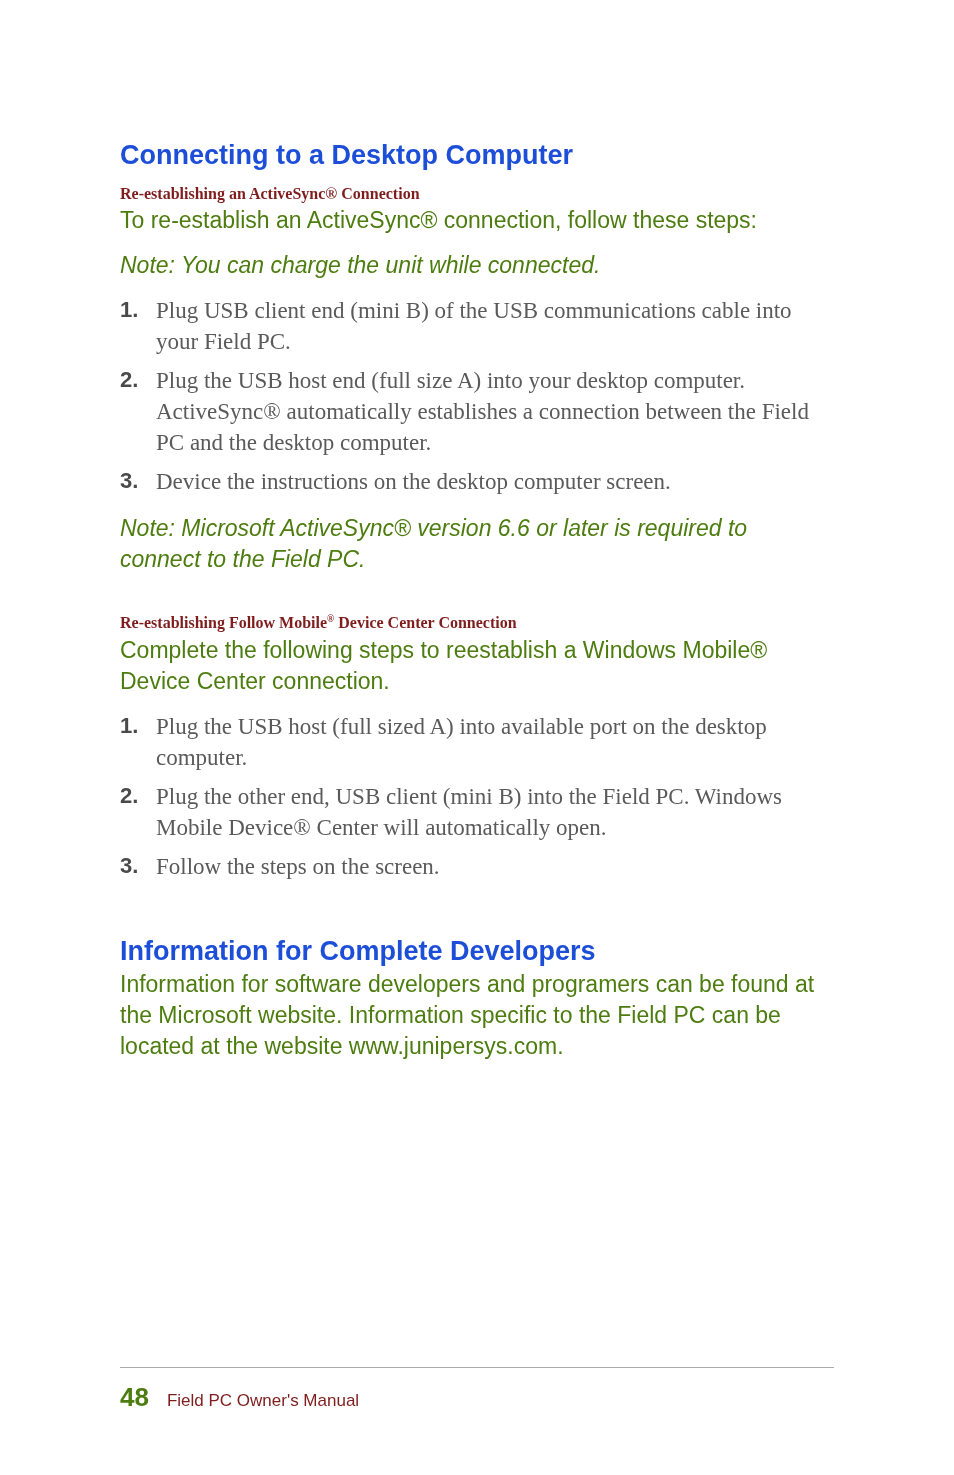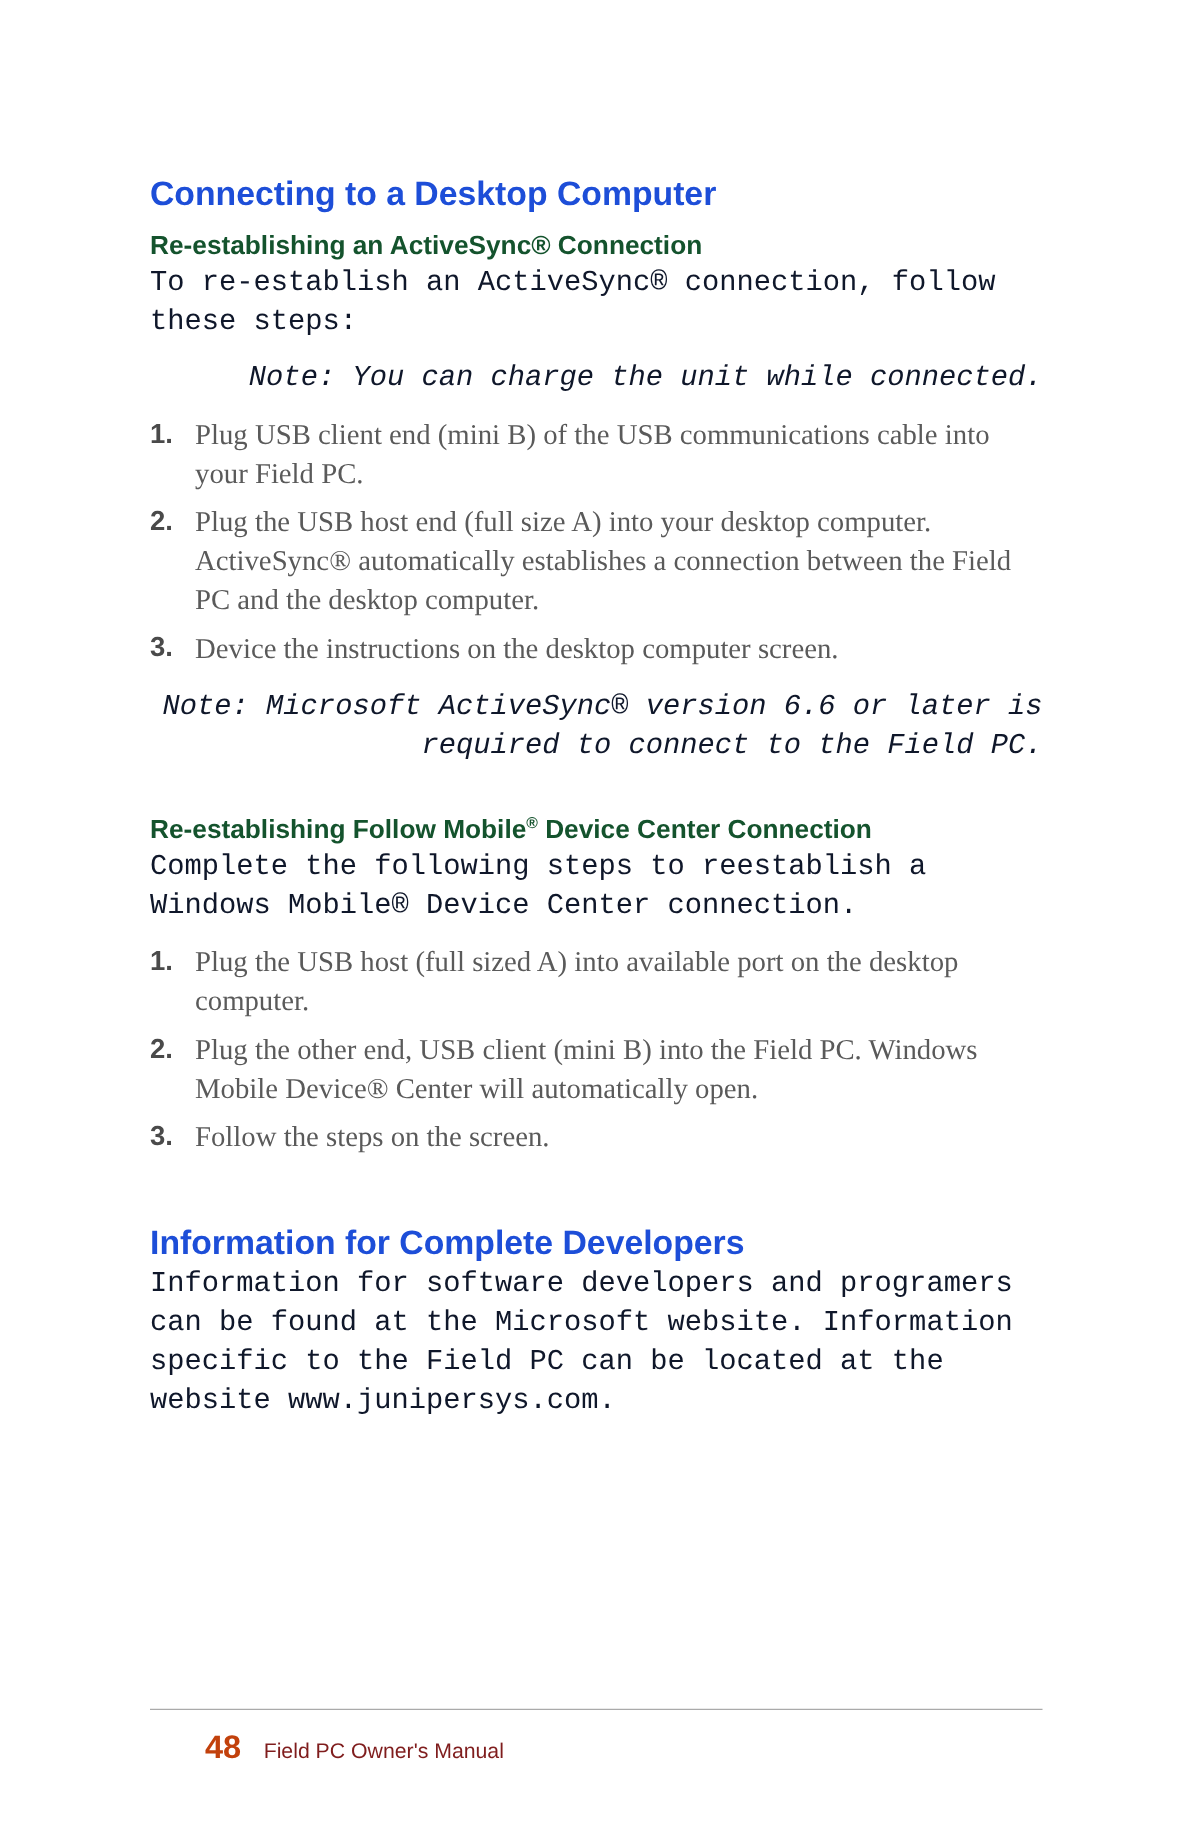--- a/index.html
+++ b/index.html
@@ -20,37 +20,36 @@
     
     h2 {
       font-family: 'Segoe UI', 'Myriad Pro', Arial, sans-serif;
       font-weight: 700;
       font-size: 27px;
       color: #1d4ed8;
       margin-bottom: 14px;
     }
     
     h3 {
-      font-family: Liberation Sans, sans-serif;
+      font-family: Liberation Serif, serif;
       font-weight: 700;
-      font-size: 21px;
-      color: #14532d;
+      font-size: 16px;
+      color: #7f1d1d;
       margin-bottom: 2px;
     }
     
     .body-text {
-      font-family: Liberation Mono, monospace;
+      font-family: Liberation Sans, sans-serif;
       font-size: 23px;
       line-height: 1.35;
-      color: #0f172a;
+      color: #4d7c0f;
     }
     
     .italic {
       font-style: italic;
-      text-align: right;
     }
     
     .para {
       margin-bottom: 14px;
     }
     
     ol {
       list-style: none;
       margin: 6px 0 16px 0;
     }
@@ -98,23 +97,22 @@
       border-top: 1px solid #aaa;
       padding-top: 14px;
       display: flex;
       align-items: baseline;
     }
     
     .page-num {
       font-family: 'Segoe UI', 'Myriad Pro', Arial, sans-serif;
       font-weight: 700;
       font-size: 26px;
-      color: #c2410c;
+      color: #4d7c0f;
       margin-right: 18px;
-      margin-left: 44px;
     }
     
     .footer-title {
       font-family: 'Segoe UI', 'Myriad Pro', Arial, sans-serif;
       font-size: 17px;
       color: #7f1d1d;
     }
   </style>
 </head>
 <body>

